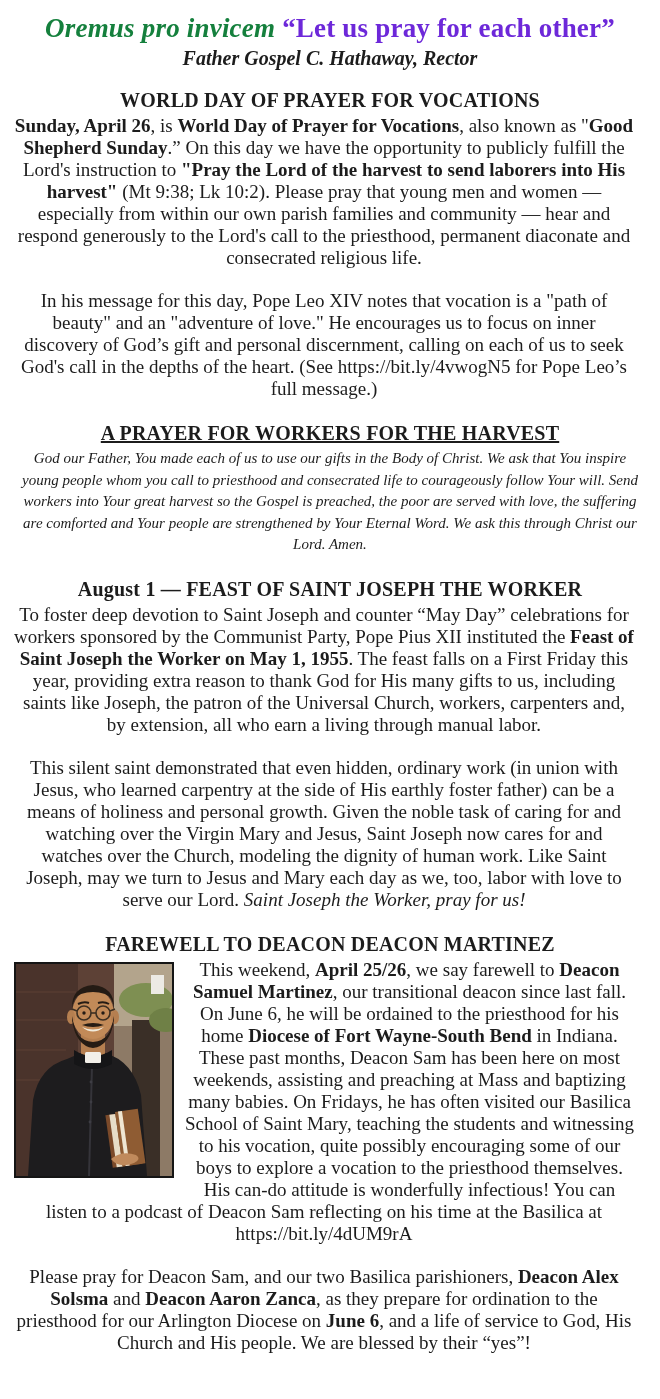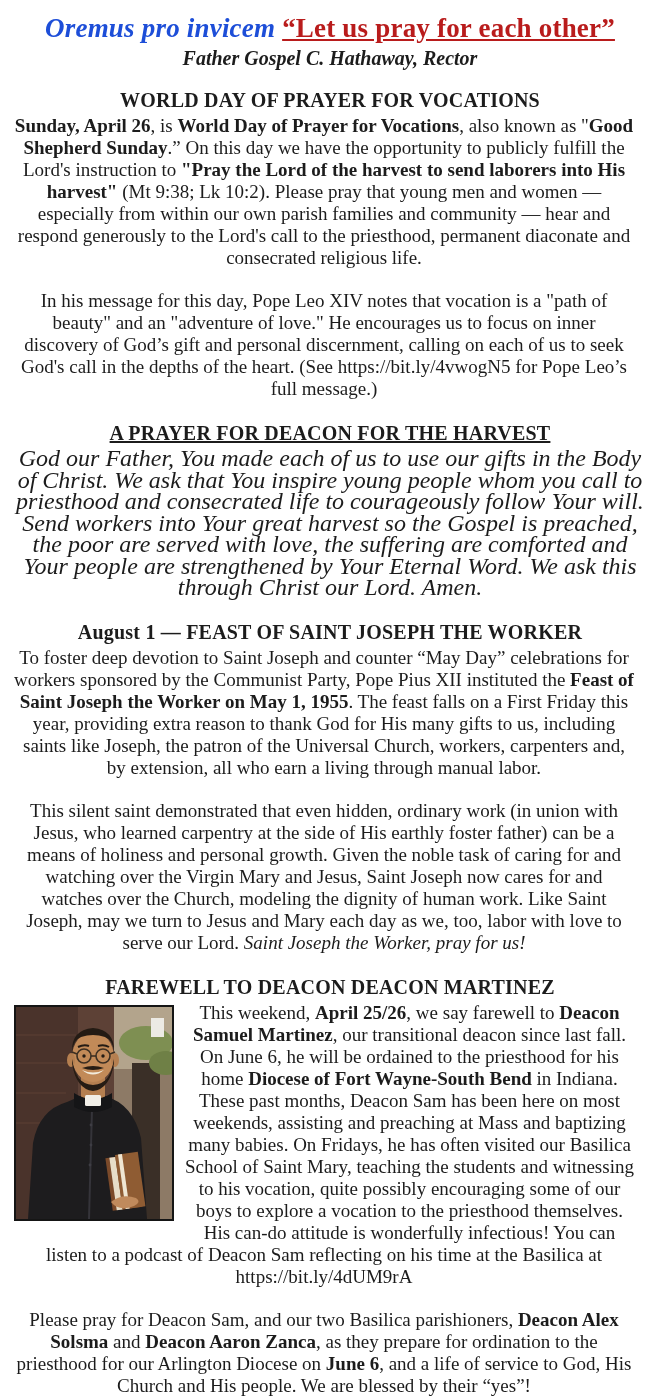--- a/index.html
+++ b/index.html
@@ -34,50 +34,50 @@
     font-size:20px; line-height:24px;
     font-weight:bold;
     margin:0 0 3px 0;
     letter-spacing:0.2px;
   }
   h2.underlined { text-decoration:underline; }
   p { margin:0 12px 21px 0; text-align:center; }
   p.prayer {
     font-style:italic;
     text-align:center;
-    font-size:24px; line-height:21.5px;
+    font-size:15px; line-height:21.5px;
     margin:1px 0 21px 0;
   }
   .photo-wrap {
     float:left;
     width:156px; height:212px;
     border:2px solid #151515;
     margin:3px 11px 3px 0;
     background:#5d4136;
   }
   .photo-wrap svg { display:block; }
   .clear { clear:both; }
 </style>
 </head>
 <body>
 
 <div class="page">
 
   <div class="hdr-title">
-    <span class="latin" style="color: #1d4ed8;">Oremus pro invicem</span>
+    <span class="latin" style="color: #15803d;">Oremus pro invicem</span>
     <span> </span>
-    <span class="quote" style="color: #b91c1c; text-decoration: underline;">“Let us pray for each other”</span>
+    <span class="quote" style="color: #6d28d9;">“Let us pray for each other”</span>
   </div>
   <div class="hdr-sub">Father Gospel C. Hathaway, Rector</div>
 
   <h2>WORLD DAY OF PRAYER FOR VOCATIONS</h2>
   <p><span class="b">Sunday, April 26</span><span>, is </span><span class="b">World Day of Prayer for Vocations</span><span>, also known as "</span><span class="b">Good Shepherd Sunday</span><span>.” On this day we have the opportunity to publicly fulfill the Lord's instruction to </span><span class="b">"Pray the Lord of the harvest to send laborers into His harvest"</span><span> (Mt 9:38; Lk 10:2).  Please pray that young men and women — especially from within our own parish families and community — hear and respond generously to the Lord's call to the priesthood, permanent diaconate and consecrated religious life.</span></p>
   <p>In his message for this day, Pope Leo XIV notes that vocation is a "path of beauty" and an "adventure of love." He encourages us to focus on inner discovery of God’s gift and personal discernment, calling on each of us to seek God's call in the depths of the heart. (See https://bit.ly/4vwogN5 for Pope Leo’s full message.)</p>
 
-  <h2 class="underlined">A PRAYER FOR DEACON FOR THE HARVEST</h2>
+  <h2 class="underlined">A PRAYER FOR WORKERS FOR THE HARVEST</h2>
   <p class="prayer">God our Father, You made each of us to use our gifts in the Body of Christ. We ask that You inspire young people whom you call to priesthood and consecrated life to courageously follow Your will. Send workers into Your great harvest so the Gospel is preached, the poor are served with love, the suffering are comforted and Your people are strengthened by Your Eternal Word. We ask this through Christ our Lord. Amen.</p>
 
   <h2>August 1 — FEAST OF SAINT JOSEPH THE WORKER</h2>
   <p><span>To foster deep devotion to Saint Joseph and counter “May Day” celebrations for workers sponsored by the Communist Party, Pope Pius XII instituted the </span><span class="b">Feast of Saint Joseph the Worker on May 1, 1955</span><span>. The feast falls on a First Friday this year, providing extra reason to thank God for His many gifts to us, including saints like Joseph, the patron of the Universal Church, workers, carpenters and, by extension, all who earn a living through manual labor.</span></p>
   <p><span>This silent saint demonstrated that even hidden, ordinary work (in union with Jesus, who learned carpentry at the side of His earthly foster father) can be a means of holiness and personal growth. Given the noble task of caring for and watching over the Virgin Mary and Jesus, Saint Joseph now cares for and watches over the Church, modeling the dignity of human work. Like Saint Joseph, may we turn to Jesus and Mary each day as we, too, labor with love to serve our Lord. </span><span class="i">Saint Joseph the Worker, pray for us!</span></p>
 
   <h2>FAREWELL TO DEACON DEACON MARTINEZ</h2>
   <p>
     <span class="photo-wrap">
       <svg viewBox="0 0 156 212" width="156" height="212" preserveAspectRatio="none">

